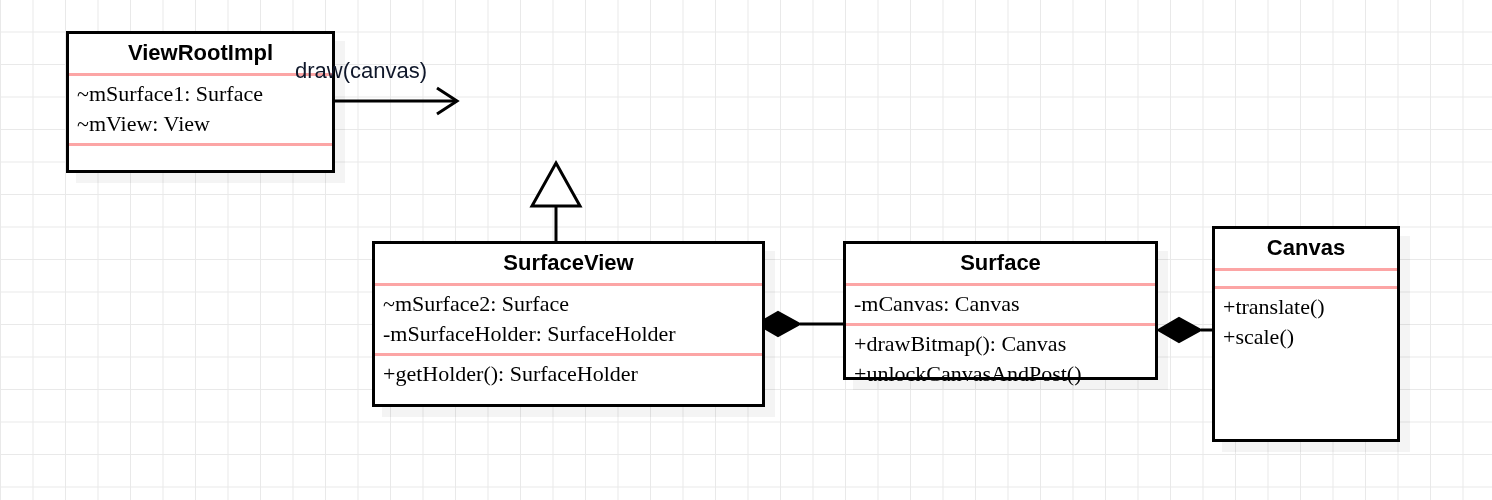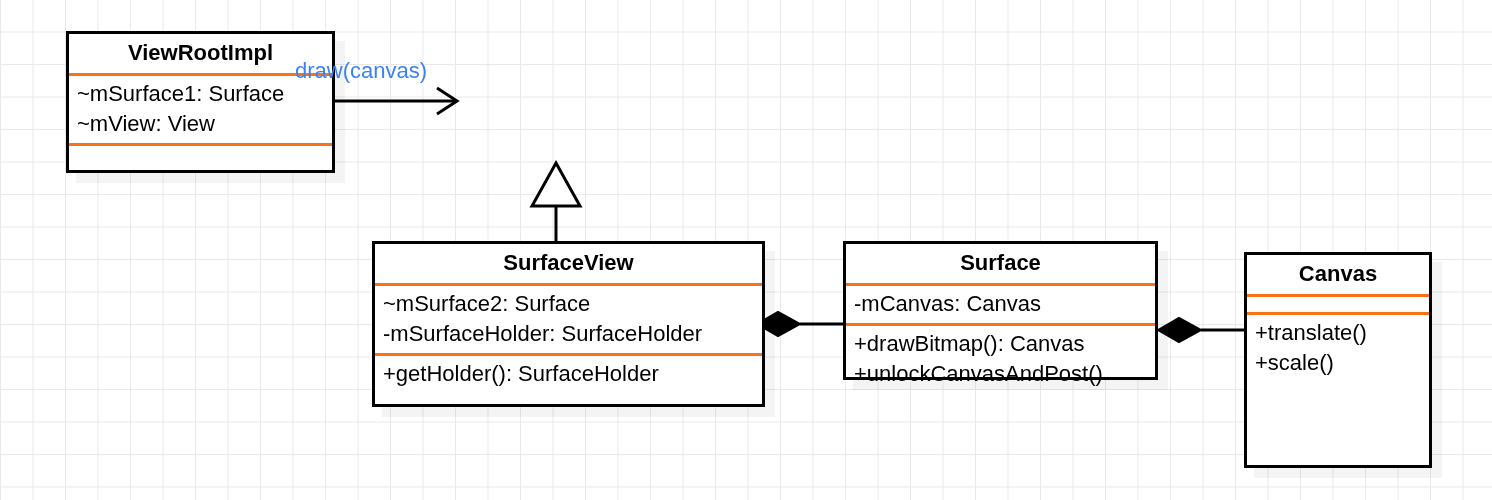--- a/index.html
+++ b/index.html
@@ -51,21 +51,22 @@
     border: 3px solid #000000;
     box-sizing: border-box;
     z-index: 3;
     box-shadow: 10px 10px 0 0 rgba(0,0,0,0.045);
   }
   .uml-compartment {
     box-sizing: border-box;
     padding: 3px 8px 4px 8px;
   }
   .uml-compartment.divider {
-    border-top: 3px solid #f97316;
+    border-top: 3px solid #fca5a5;
+    font-family: Liberation Serif, serif;
   }
   .uml-title {
     text-align: center;
     font-weight: bold;
     font-size: 22px;
     line-height: 28px;
     color: #000000;
     padding-top: 5px;
     padding-bottom: 6px;
     white-space: nowrap;
@@ -79,21 +80,21 @@
   }
   .uml-compartment.empty-compartment {
     height: 18px;
     padding: 0;
   }
   
   .edge-label {
     position: absolute;
     font-size: 22px;
     line-height: 26px;
-    color: #3b82f6;
+    color: #0f172a;
     white-space: nowrap;
     z-index: 4;
     background: transparent;
   }
 </style>
 </head>
 <body>
 
 <div id="grid-background"></div>
 
@@ -149,21 +150,21 @@
     <div class="uml-compartment uml-title">Surface</div>
     <div class="uml-compartment divider">
       <div class="uml-member">-mCanvas: Canvas</div>
     </div>
     <div class="uml-compartment divider">
       <div class="uml-member">+drawBitmap(): Canvas</div>
       <div class="uml-member">+unlockCanvasAndPost()</div>
     </div>
   </div>
 
-  <div class="uml-class" style="left:1244px; top:226px; width:188px; height:216px;margin-top:26px;">
+  <div class="uml-class" style="left:1212px; top:226px; width:188px; height:216px;">
     <div class="uml-compartment uml-title">Canvas</div>
     <div class="uml-compartment divider empty-compartment"></div>
     <div class="uml-compartment divider">
       <div class="uml-member">+translate()</div>
       <div class="uml-member">+scale()</div>
     </div>
   </div>
 
 </div>
 

